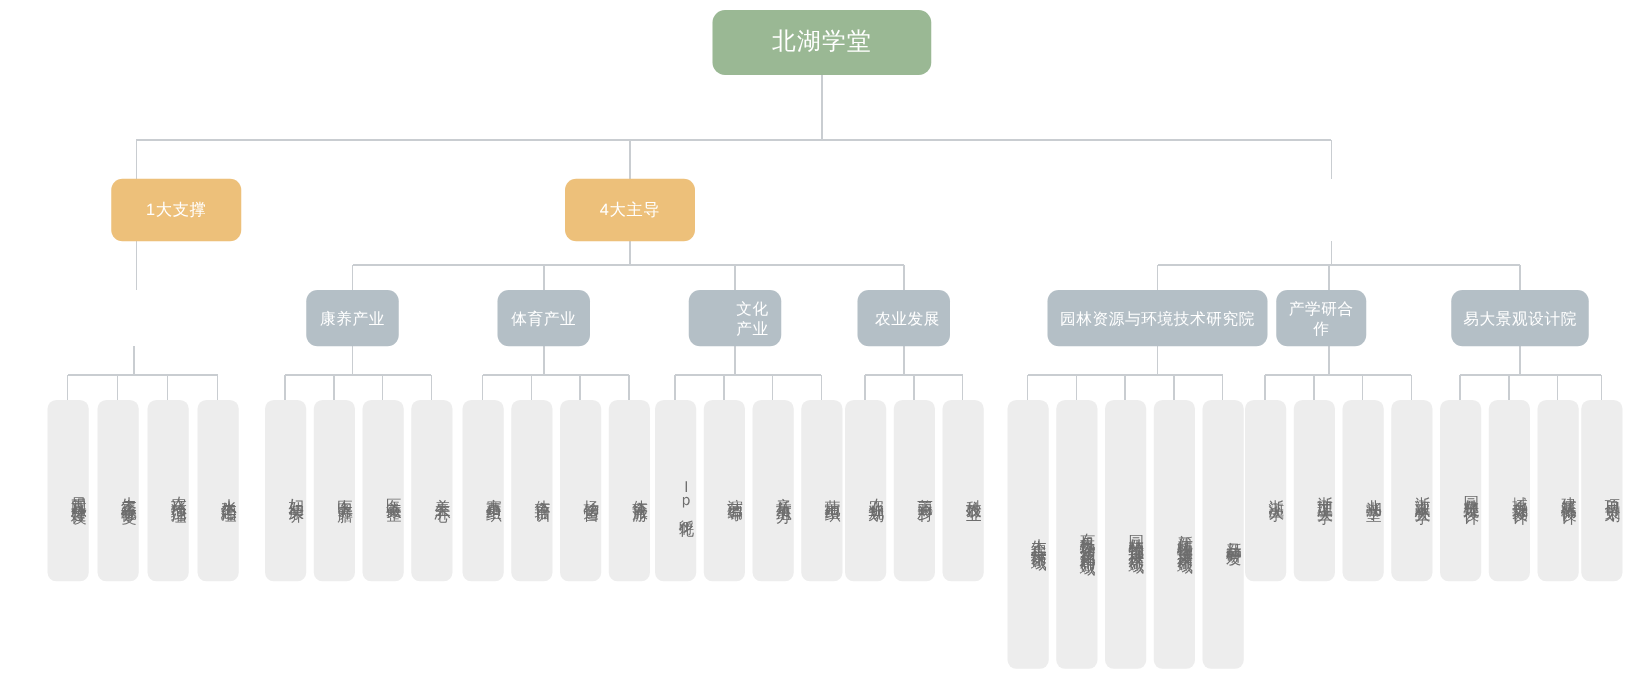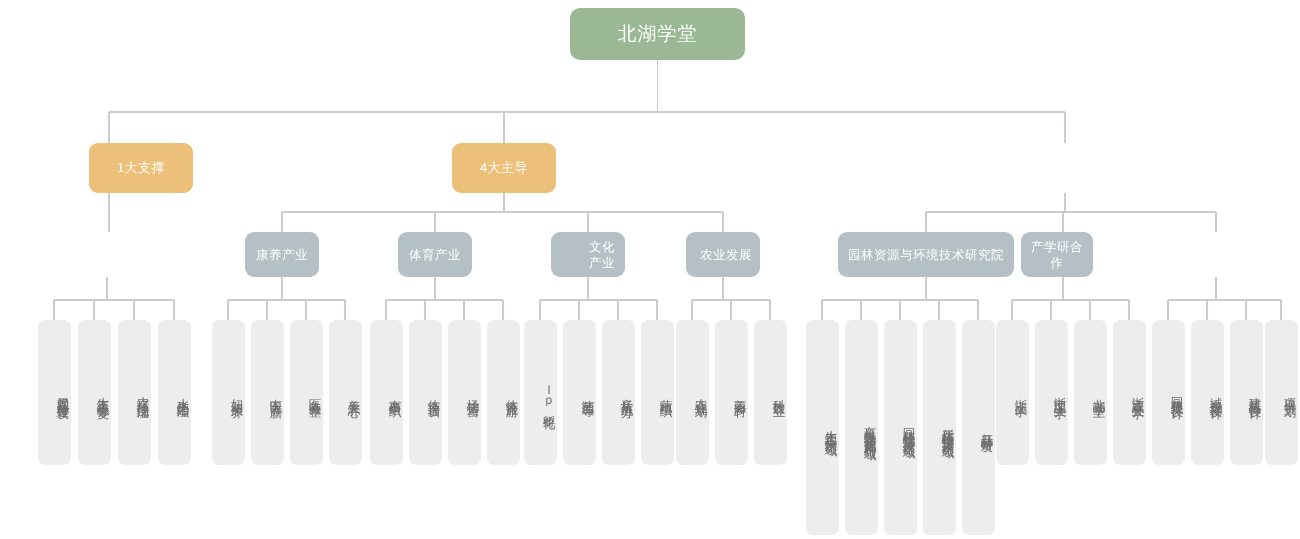--- a/index.html
+++ b/index.html
@@ -197,20 +197,23 @@
   </div>
   <div class="node node-l2" style="left:686px; top:232px; width:74px; height:45px;justify-content:flex-end;">
     <span>农业发展</span>
   </div>
   <div class="node node-l2" style="left:838px; top:232px; width:176px; height:45px;">
     <span>园林资源与环境技术研究院</span>
   </div>
   <div class="node node-l2" style="left:1021px; top:232px; width:72px; height:45px;">
     <span>产学研合作</span>
   </div>
+  <div class="node node-l2" style="left:1161px; top:232px; width:110px; height:45px;">
+    <span>易大景观设计院</span>
+  </div>
 
   <div class="node node-leaf" style="left:38px;  top:320px; width:33px; height:145px;">
       <span>景观园林建设</span>
     </div>
   <div class="node node-leaf" style="left:78px;  top:320px; width:33px; height:145px;">
       <span>生态系统修复</span>
     </div>
   <div class="node node-leaf" style="left:118px; top:320px; width:33px; height:145px;">
       <span>农污环境治理</span>
     </div>

